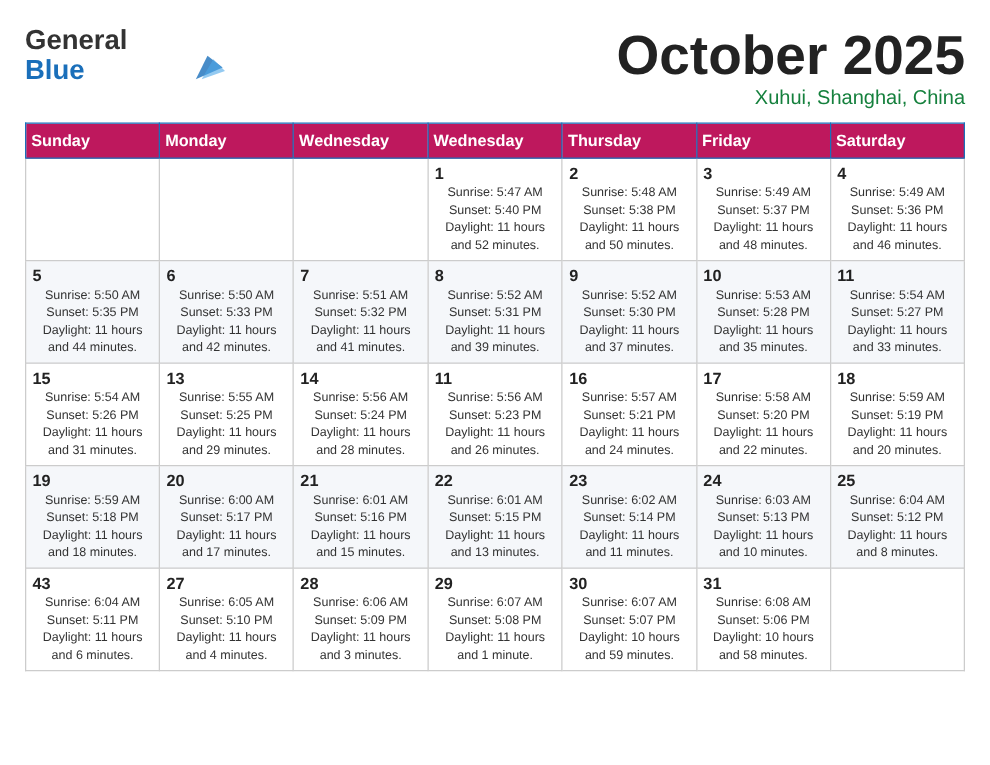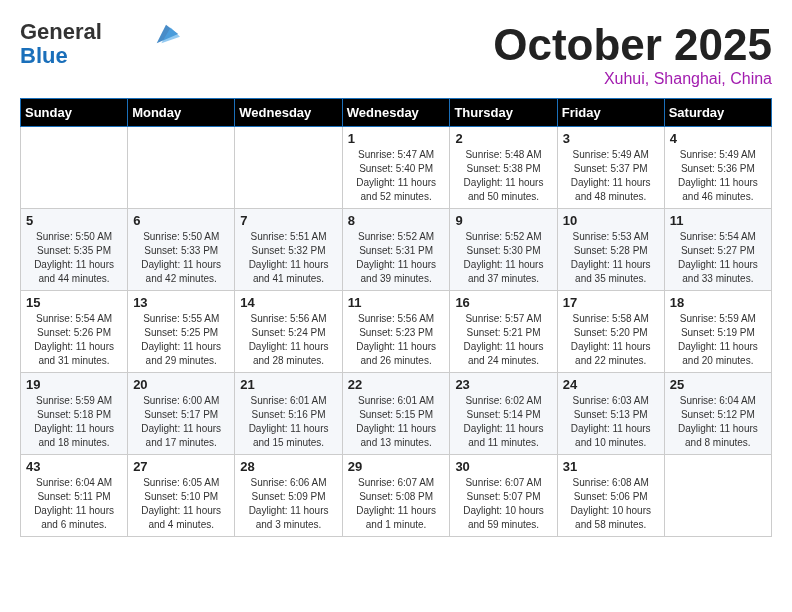--- a/index.html
+++ b/index.html
@@ -11,21 +11,21 @@
       padding: 20px;
     }
     .header {
       display: flex;
       justify-content: space-between;
       align-items: flex-start;
       margin-bottom: 10px;
     }
     .logo {
       display: flex;
-      align-items: flex-start;
+      align-items: flex-end;
       gap: 48px;
     }
     .logo-text {
       font-size: 22px;
       font-weight: bold;
       line-height: 1.1;
     }
     .logo-general { color: #333; }
     .logo-blue { color: #1a6fba; }
     .logo-icon {
@@ -36,29 +36,29 @@
     .title-block {
       text-align: right;
     }
     .month-title {
       font-size: 44px;
       font-weight: bold;
       color: #222;
     }
     .subtitle {
       font-size: 16px;
-      color: #a21caf;
+      color: #15803d;
     }
     .calendar {
       width: 100%;
       border-collapse: collapse;
       border: 1px solid #ccc;
     }
     .calendar th {
-      background-color: #000000;
+      background-color: #be185d;
       color: #fff;
       font-size: 13px;
       font-weight: bold;
       padding: 6px 4px;
       text-align: left;
       border: 1px solid #1a6fba;
     }
     .calendar td {
       vertical-align: top;
       border: 1px solid #ccc;

